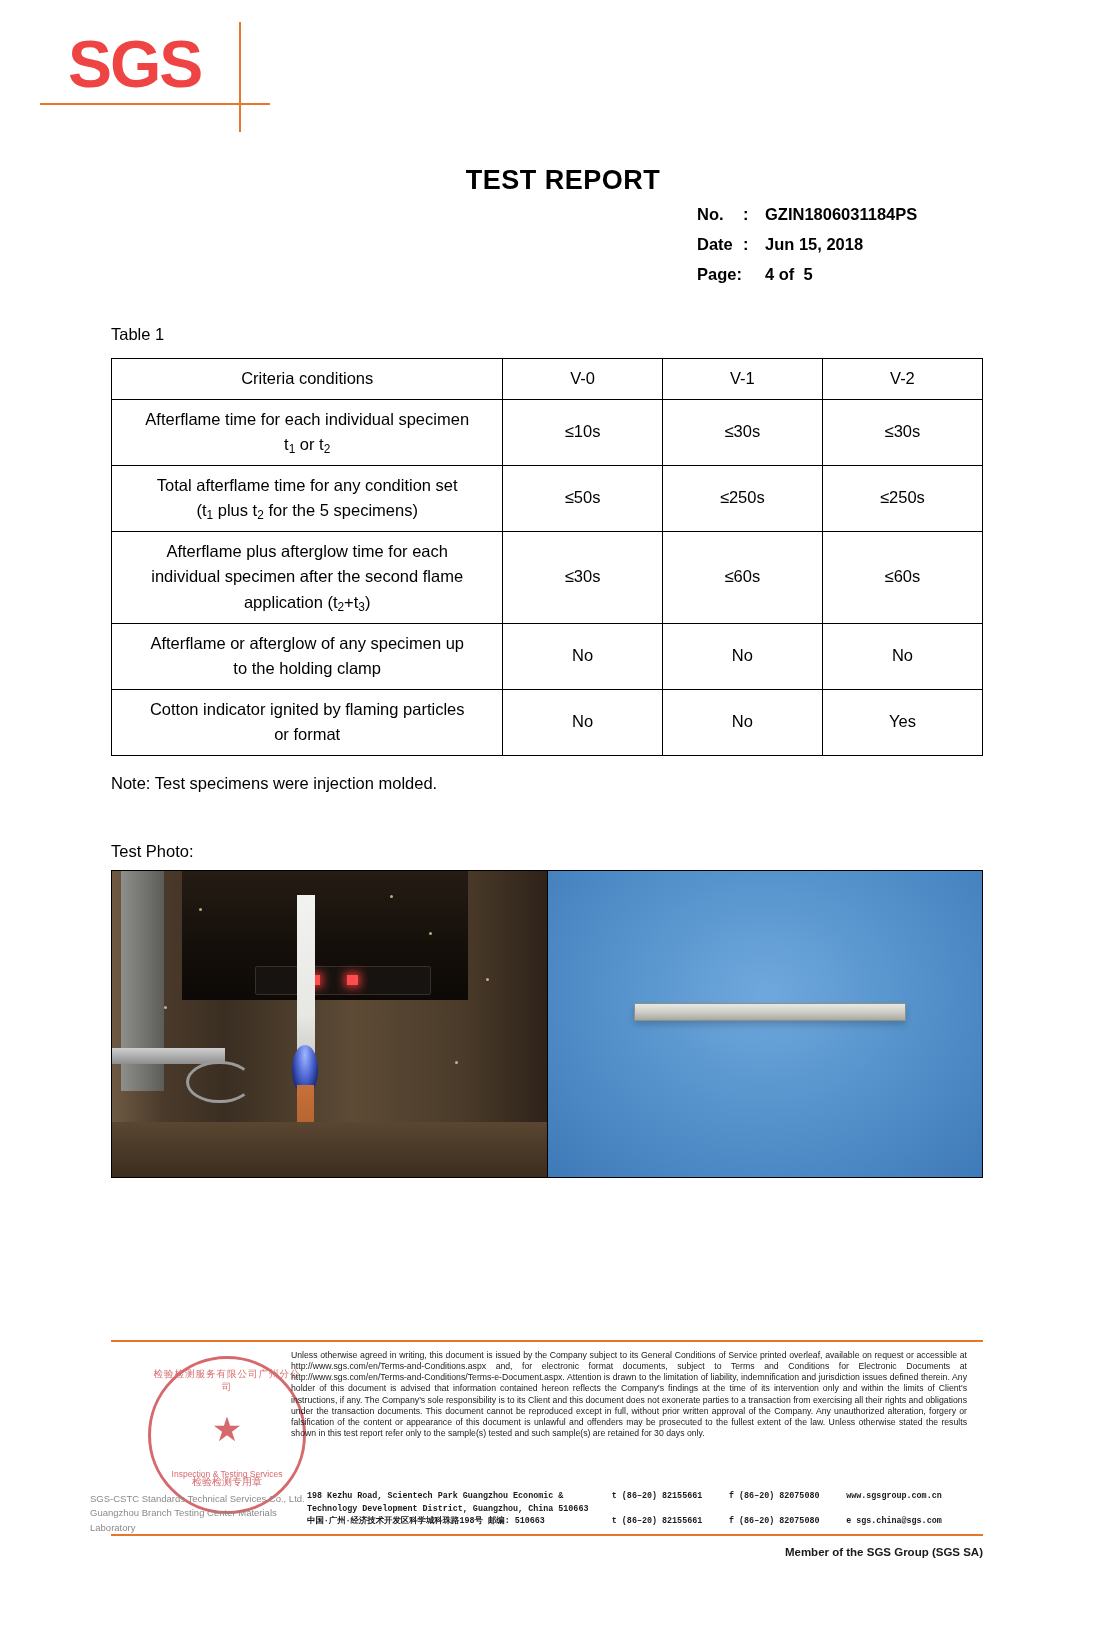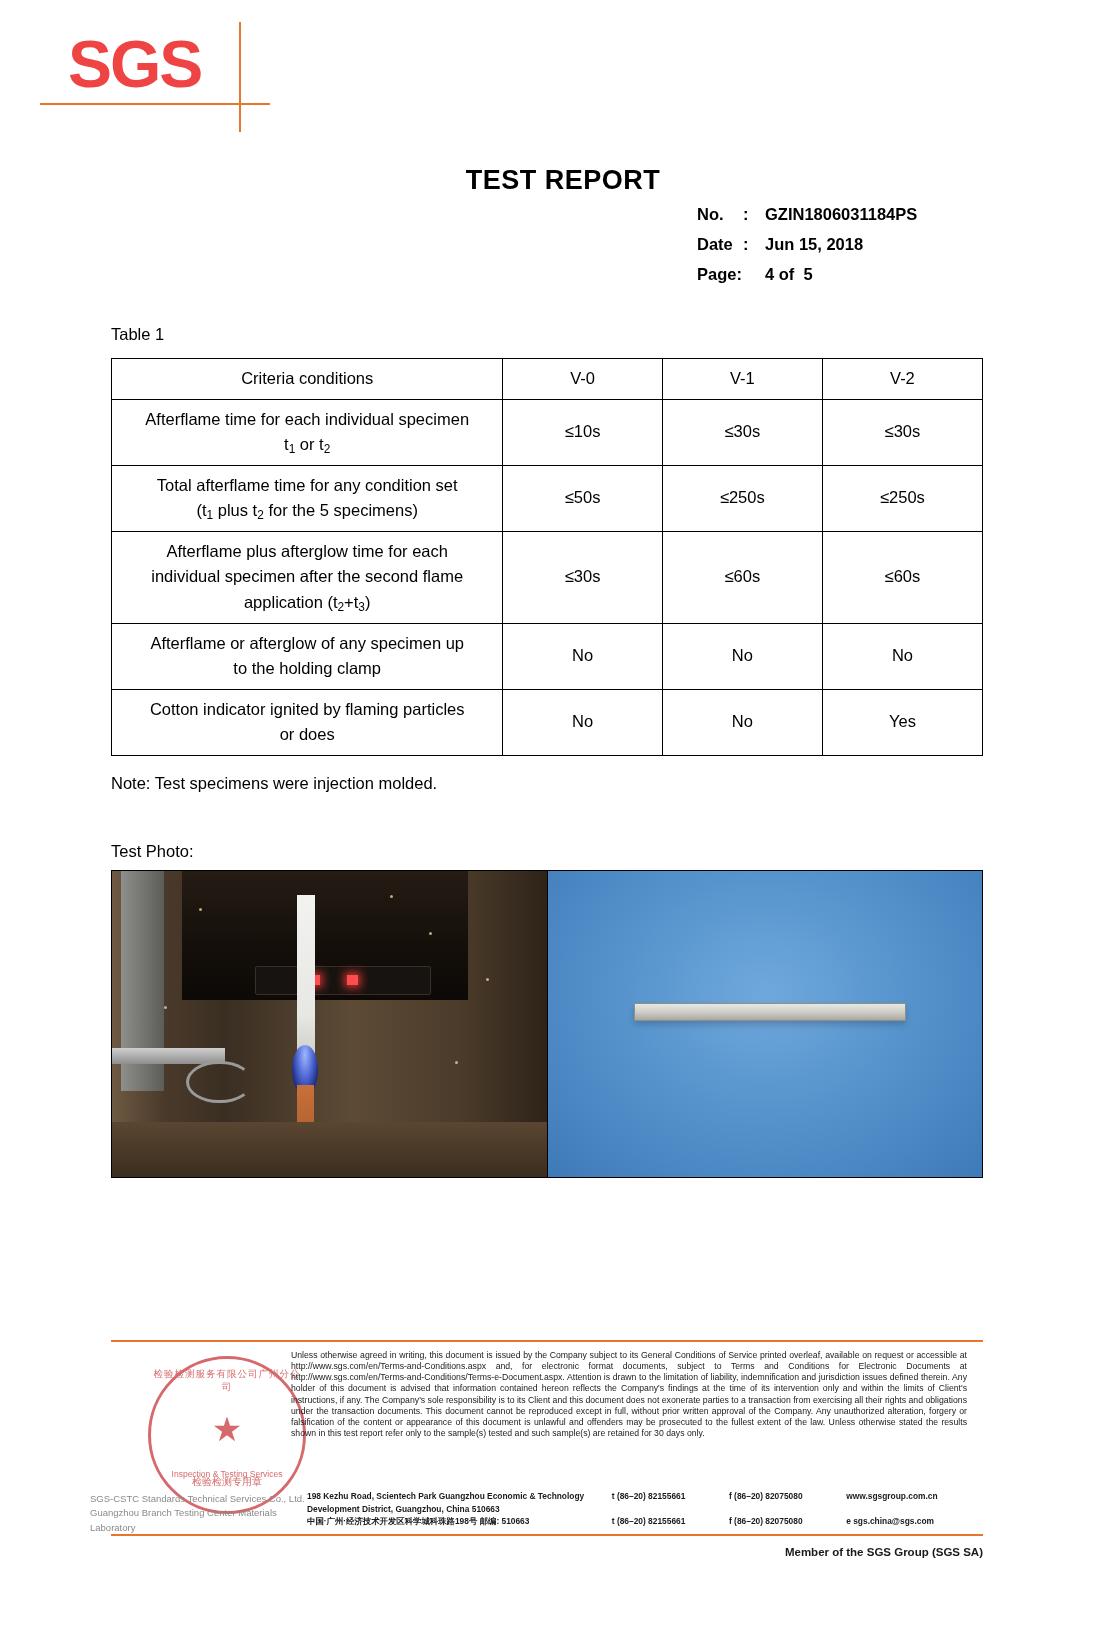--- a/index.html
+++ b/index.html
@@ -243,21 +243,21 @@
 
   .legal {
     position: absolute; left: 291px; top: 1350px; width: 676px;
     font-size: 8.7px; line-height: 1.28; font-weight: normal; color: #1a1a1a;
     text-align: justify;
   }
   .legal .attention { color: #e8762a; margin-top: 3px; display: block; }
 
   .addr {
     position: absolute; left: 307px; top: 1490px; width: 676px;
-    font-size: 8.4px; font-weight: bold; color: #1a1a1a; line-height: 1.5;
+    font-size: 8.4px; font-weight: bold; color: #1a1a1a; line-height: 1.5; font-family: Liberation Mono, monospace;
   }
   .addr .line { display: flex; }
   .addr .c1 { width: 312px; }
   .addr .c3 { width: 120px; }
   .addr .c4 { width: 140px; }
 
   .footer-rule-bot {
     position: absolute; left: 111px; top: 1534px; width: 872px; height: 2px; background: #e8762a;
   }
   .member {
@@ -342,21 +342,21 @@
       <span>to the holding clamp</span>
     </td>
     <td class="val">No</td>
     <td class="val">No</td>
     <td class="val">No</td>
   </tr>
 
   <tr>
     <td class="crit">
       <span>Cotton indicator ignited by flaming particles</span><br>
-      <span>or does</span>
+      <span>or format</span>
     </td>
     <td class="val">No</td>
     <td class="val">No</td>
     <td class="val">Yes</td>
   </tr>
 </tbody>
   </table>
 
 <div class="note">Note:  Test specimens were injection molded.</div>
 

